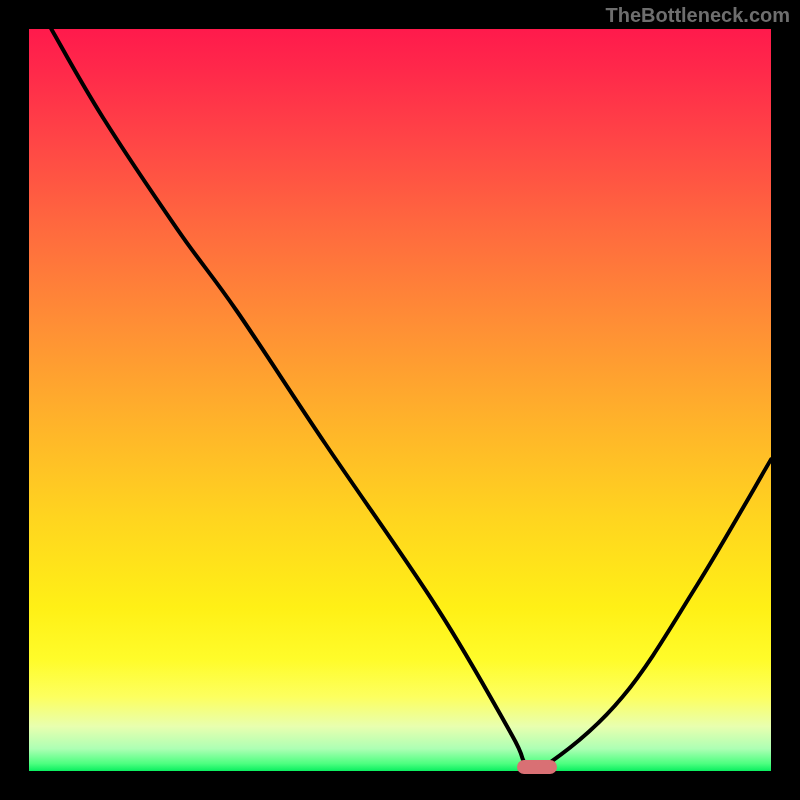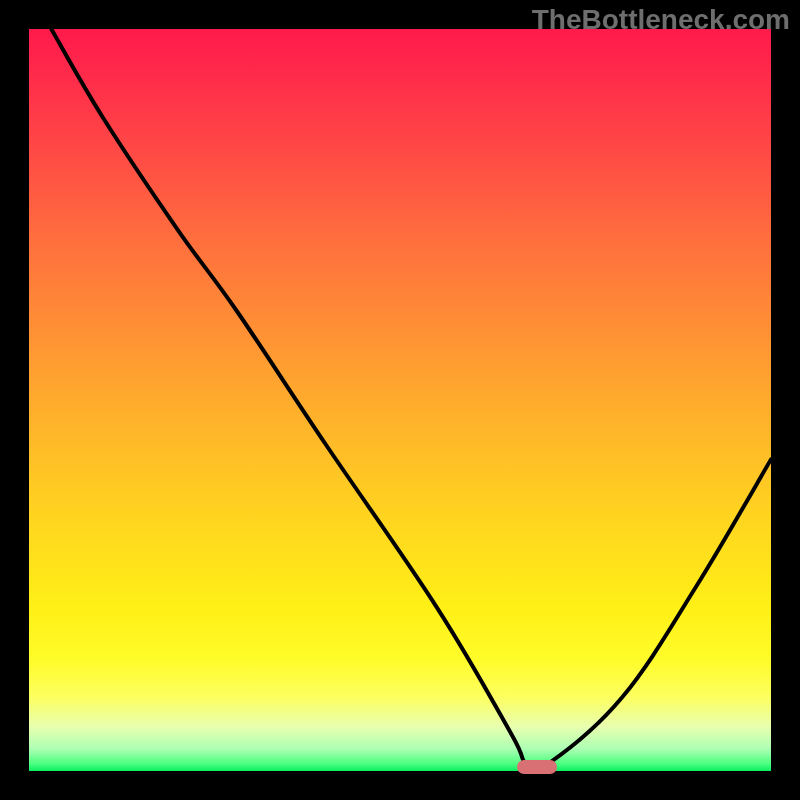--- a/index.html
+++ b/index.html
@@ -31,21 +31,21 @@
       #adffb4 97%,
       #4dff80 99%,
       #0aef60 100%
     );
   }
   .watermark {
     position: absolute;
     top: 4px;
     right: 10px;
     font-family: Arial, Helvetica, sans-serif;
-    font-size: 28px;
+    font-size: 20px;
     font-weight: bold;
     color: #6e6e6e;
     letter-spacing: 0px;
     user-select: none;
   }
   svg.curve {
     position: absolute;
     left: 0;
     top: 0;
   }

